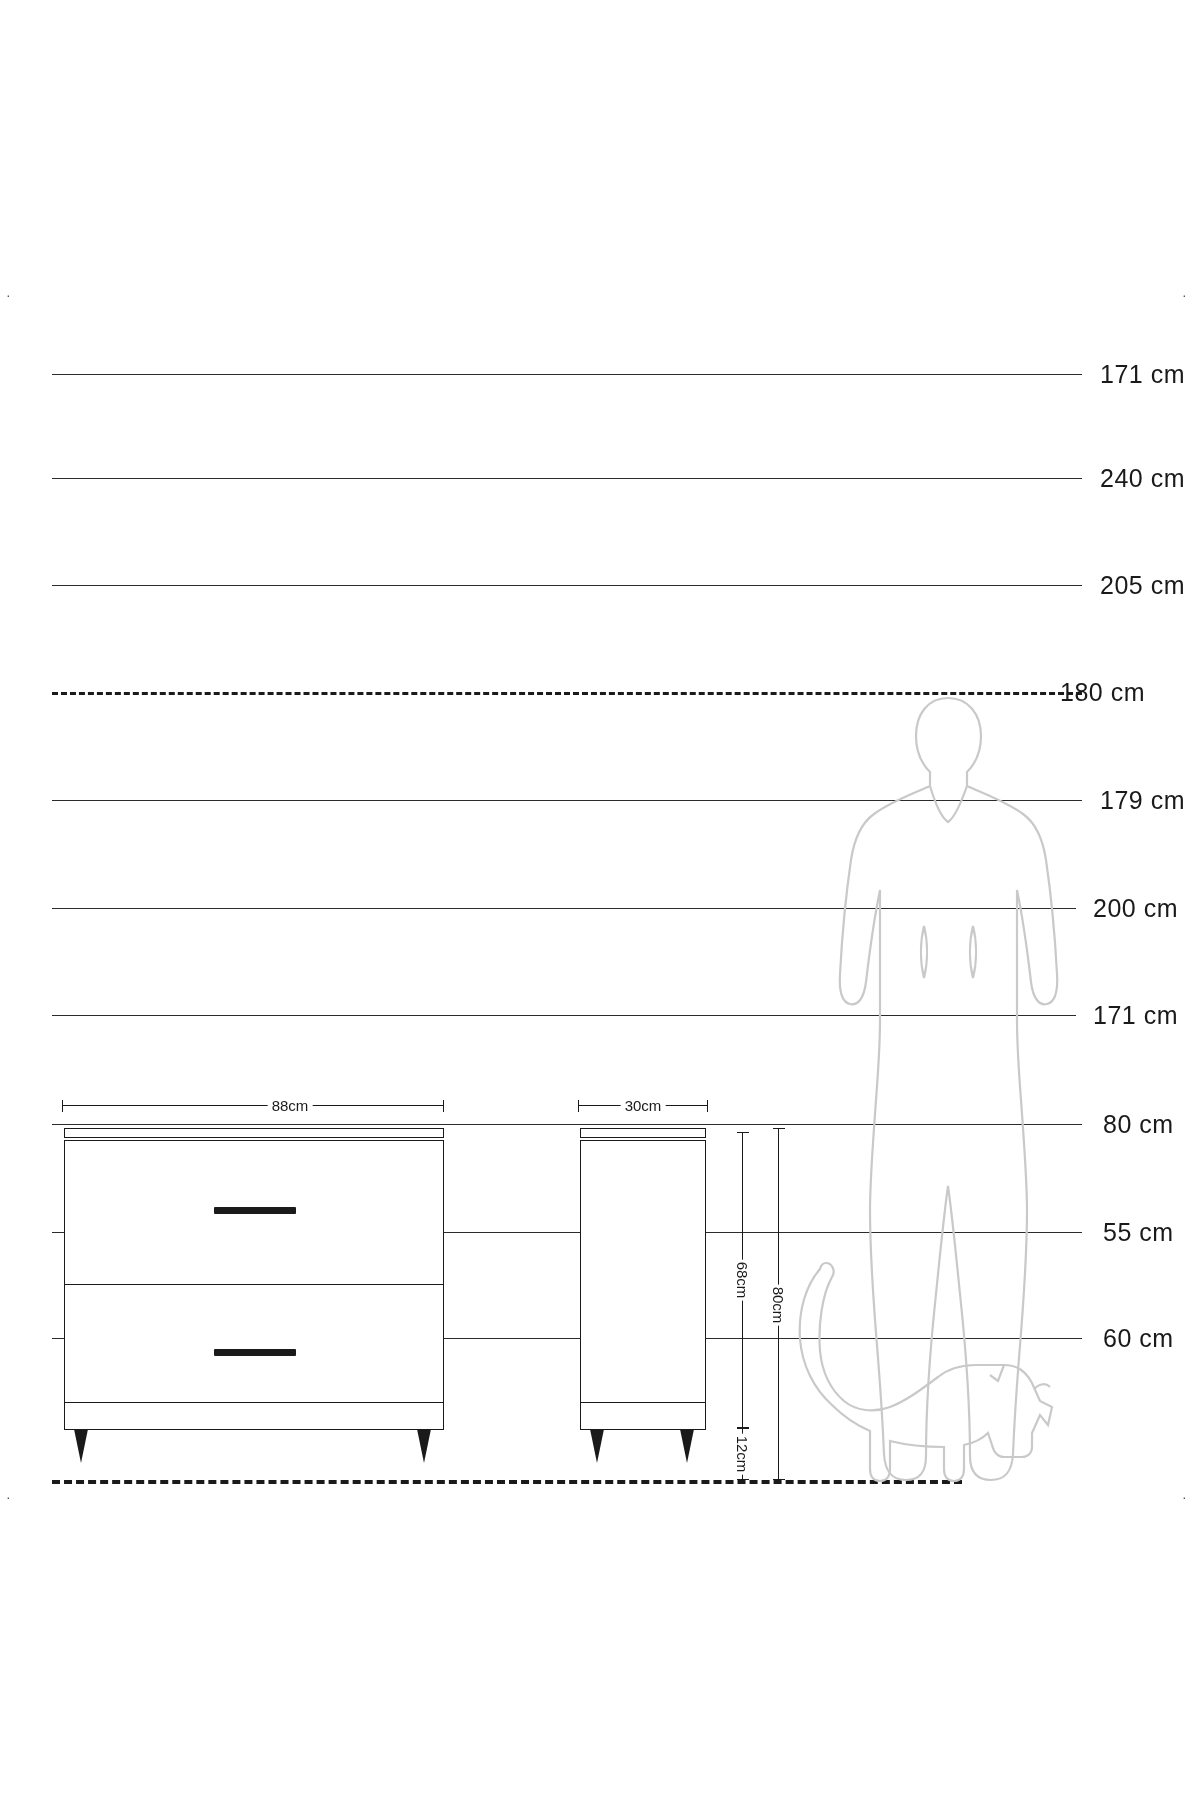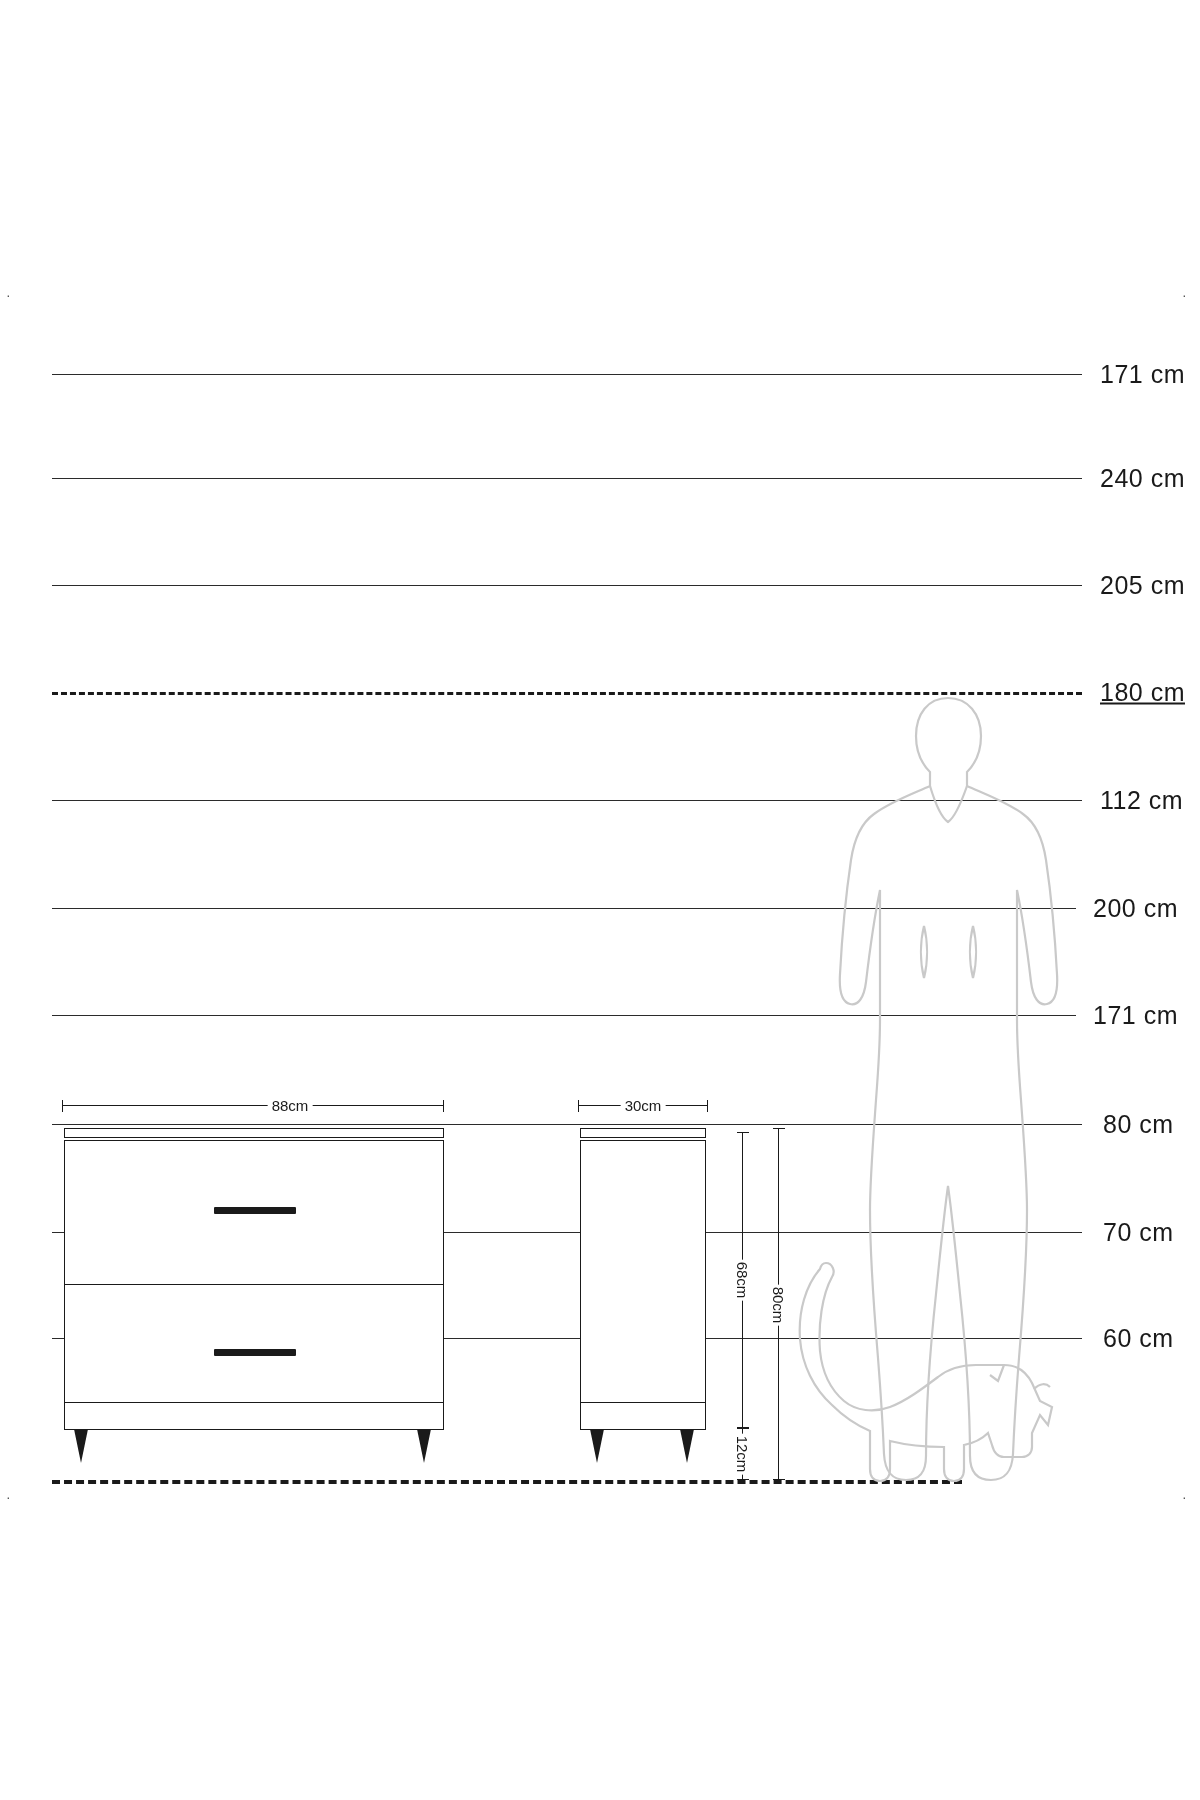--- a/index.html
+++ b/index.html
@@ -201,46 +201,46 @@
     <div class="scale-label" style="left:1100px;">240 cm</div>
   </div>
 
   <div class="scale-row" style="top:585px;">
     <div class="scale-line" style="left:52px; width:1030px;"></div>
     <div class="scale-label" style="left:1100px;">205 cm</div>
   </div>
 
   <div class="scale-row" style="top:692px;">
     <div class="scale-line thick" style="left:52px; width:1030px;"></div>
-    <div class="scale-label" style="left:1100px;text-decoration:underline;">180 cm</div>
+    <div class="scale-label" style="left:1060px;">180 cm</div>
   </div>
 
   <div class="scale-row" style="top:800px;">
     <div class="scale-line" style="left:52px; width:1030px;"></div>
-    <div class="scale-label" style="left:1100px;">112 cm</div>
+    <div class="scale-label" style="left:1100px;">179 cm</div>
   </div>
 
   <div class="scale-row" style="top:908px;">
     <div class="scale-line" style="left:52px; width:1024px;"></div>
     <div class="scale-label" style="left:1093px;">200 cm</div>
   </div>
 
   <div class="scale-row" style="top:1015px;">
     <div class="scale-line" style="left:52px; width:1024px;"></div>
     <div class="scale-label" style="left:1093px;">171 cm</div>
   </div>
 
   <div class="scale-row" style="top:1124px;">
     <div class="scale-line" style="left:52px; width:1030px;"></div>
     <div class="scale-label" style="left:1103px;">80 cm</div>
   </div>
 
   <div class="scale-row" style="top:1232px;">
     <div class="scale-line" style="left:52px; width:1030px;"></div>
-    <div class="scale-label" style="left:1103px;">70 cm</div>
+    <div class="scale-label" style="left:1103px;">55 cm</div>
   </div>
 
   <div class="scale-row" style="top:1338px;">
     <div class="scale-line" style="left:52px; width:1030px;"></div>
     <div class="scale-label" style="left:1103px;">60 cm</div>
   </div>
 
   <div class="ground" style="top:1480px;"></div>
 
   <div class="dim-h" style="left:62px; top:1105px; width:382px;"></div>

